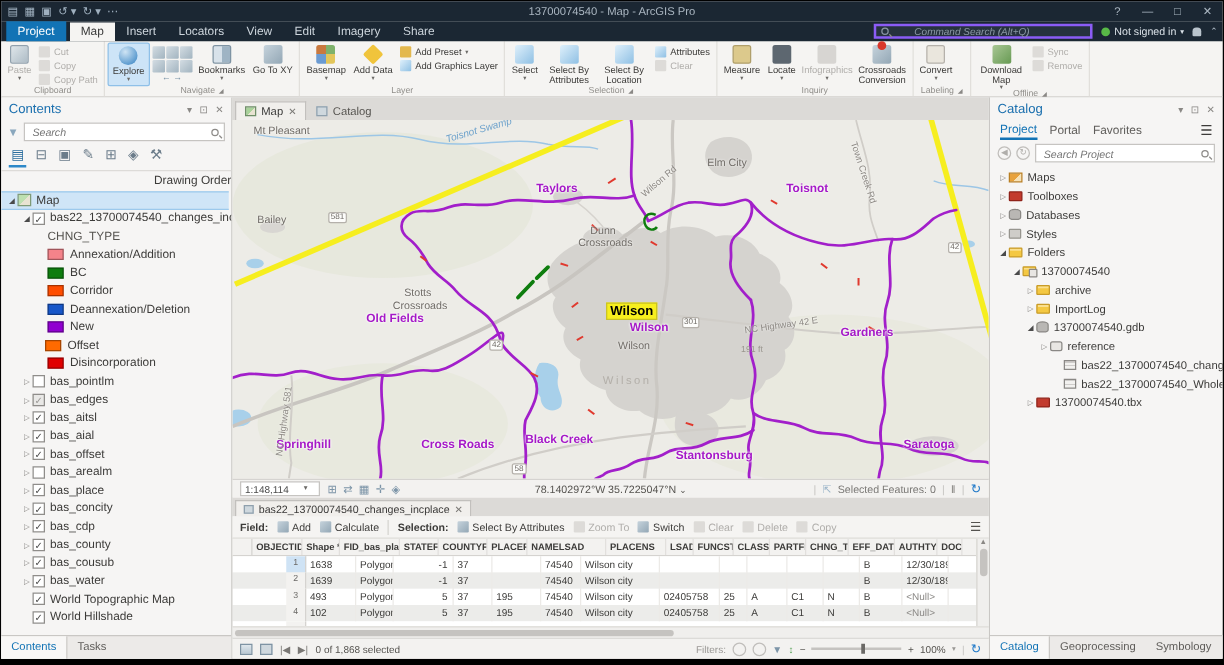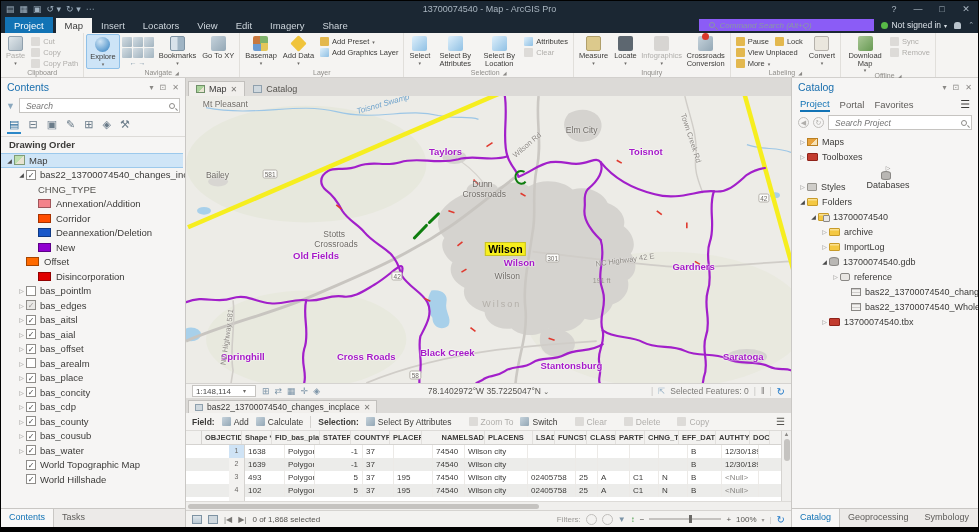--- a/index.html
+++ b/index.html
@@ -13,22 +13,22 @@
   .qat span{font-size:9px;color:#9fb0bf;}
   .win-title{position:absolute;left:0;right:0;text-align:center;color:#aab6c1;font-size:9px;pointer-events:none;}
   .winbtns{margin-left:auto;display:flex;z-index:2;}
   .winbtns div{width:24px;text-align:center;color:#aab6c1;font-size:9px;line-height:16px;}
   
   .ribbontabs{height:16px;background:#1b2733;display:flex;align-items:flex-end;flex:0 0 auto;position:relative;}
   .rtab{padding:2px 9px 1px;font-size:9.5px;color:#cdd5dc;line-height:12px;}
   .rtab.project{background:#1273b5;color:#fff;margin-left:4px;margin-right:3px;padding-top:3px;}
   .rtab.active{background:#f5f4f2;color:#3a3a3a;}
   .tabright{position:absolute;right:4px;top:1px;display:flex;align-items:center;gap:7px;height:14px;}
-  .cmdsearch{width:175px;height:12px;background:#26323e;border:6px solid #8b5cf6;color:#8a97a4;
-    font-size:8px;font-style:italic;display:flex;align-items:center;padding:0 4px;gap:4px;}
+  .cmdsearch{width:175px;height:12px;background:#26323e;border:2px solid #8b5cf6;color:#8a97a4;
+    font-size:8px;font-style:italic;display:flex;align-items:center;padding:0 4px;gap:20px;}
   .signin{color:#dbe2e8;font-size:8.5px;display:flex;align-items:center;gap:3px;}
   .greenman{width:7px;height:7px;border-radius:50%;background:#58b947;}
   .bell{width:7px;height:7px;border-radius:3px 3px 1px 1px;background:#b9c3cc;}
   
   .ribbon{height:45px;background:#f5f4f2;border-bottom:1px solid #d2d0cd;display:flex;flex:0 0 auto;}
   .rgroup{display:flex;flex-direction:column;border-right:1px solid #e1dfdb;padding:1px 2px 0;}
   .ritems{flex:1;display:flex;align-items:stretch;}
   .rglabel{font-size:7px;color:#908e8a;text-align:center;padding:0 4px 1px;display:flex;align-items:flex-end;justify-content:center;gap:3px;}
   .launcher{font-size:5px;color:#8a8885;}
   .btnL{display:flex;flex-direction:column;align-items:center;padding:2px 3px 0;gap:1px;
@@ -69,21 +69,21 @@
   .searchrow{height:19px;display:flex;align-items:center;padding:0 5px;gap:4px;flex:0 0 auto;}
   .funnel{color:#8aa7bd;font-size:9px;}
   .sbox{flex:1;height:15px;background:#fff;border:1px solid #c6c4c1;display:flex;align-items:center;padding:0 4px;}
   .sbox input{border:0;outline:0;flex:1;font-size:8.5px;font-style:italic;color:#8d8b88;background:transparent;width:20px;font-family:"Liberation Sans",sans-serif;}
   .mag{width:6px;height:6px;border:1px solid #8d8b88;border-radius:50%;position:relative;flex:0 0 auto;}
   .mag::after{content:"";position:absolute;left:5px;top:5px;width:3px;height:1px;background:#8d8b88;transform:rotate(45deg);}
   .ctools{height:22px;display:flex;align-items:flex-start;gap:9px;padding:2px 8px 0;border-bottom:1px solid #dddbd8;flex:0 0 auto;}
   .ctool{font-size:11px;color:#6b7c8a;line-height:14px;position:relative;}
   .ctool.on{color:#2c6e9e;}
   .ctool.on::after{content:"";position:absolute;left:-2px;right:-2px;bottom:-3px;height:2px;background:#2c88c8;}
-  .dorder{height:15px;font-size:9.5px;font-weight:bold;color:#3c3b39;padding:2px 0 0 8px;flex:0 0 auto;}
+  .dorder{height:15px;font-size:9.5px;font-weight:normal;color:#3c3b39;padding:2px 0 0 8px;flex:0 0 auto;text-align:right;}
   .tree{flex:1;overflow:hidden;padding-top:1px;}
   .trow{display:flex;align-items:center;height:14.5px;font-size:9.5px;color:#3c3b39;white-space:nowrap;}
   .trow.selrow{background:#cfe5f7;border-top:1px solid #9cc9ec;border-bottom:1px solid #9cc9ec;margin-right:2px;}
   .exp{width:9px;font-size:6px;color:#8a8885;text-align:center;flex:0 0 auto;}
   .exp.open{color:#4a4a4a;}
   .cb{width:10px;height:10px;background:#fff;border:1px solid #8f8d8a;font-size:8px;line-height:9px;text-align:center;color:#4a4a4a;margin-right:4px;flex:0 0 auto;}
   .cb.dim{background:#e9e8e6;color:#9a9895;}
   .swatch{width:13px;height:9px;border:1px solid rgba(0,0,0,.35);margin-right:5px;flex:0 0 auto;}
   .mapicon{width:11px;height:10px;background:linear-gradient(135deg,#bde0b0 50%,#e8e3d2 50%);border:1px solid #7f9b77;margin-right:4px;flex:0 0 auto;}
   .bottabs{height:19px;border-top:1px solid #c9c7c4;display:flex;align-items:stretch;background:#eceae8;flex:0 0 auto;}
@@ -115,21 +115,21 @@
   .coords{position:absolute;left:0;right:0;text-align:center;pointer-events:none;color:#55534f;}
   .msright{margin-left:auto;display:flex;align-items:center;gap:5px;color:#7a7875;}
   .msright .refresh{color:#1e78c8;font-size:10px;}
   
   .tstrip{height:15px;background:#dcdad7;display:flex;align-items:flex-end;padding-left:2px;flex:0 0 auto;}
   .ttab{display:flex;align-items:center;gap:4px;background:#f1efec;border:1px solid #c2c0bd;border-bottom:0;font-size:8.5px;color:#3a3938;padding:1px 6px;}
   .ttabic{width:8px;height:7px;background:#cfd8de;border:1px solid #8fa0ad;}
   .ttoolbar{height:18px;background:#f5f4f2;border-bottom:1px solid #dddbd8;display:flex;align-items:center;font-size:8.5px;color:#3c3b39;padding:0 6px;gap:7px;flex:0 0 auto;}
   .ttoolbar b{font-size:8.5px;}
   .tbtn{display:flex;align-items:center;gap:3px;}
-  .tbtn.dis{color:#b0aeab;margin-left:10px;}
+  .tbtn.dis{color:#b0aeab;}
   .tsep{width:1px;height:12px;background:#d5d3d0;}
   .hamb{margin-left:auto;color:#55534f;font-size:10px;}
   .tablearea{flex:0 0 auto;display:flex;min-width:0;}
   .tgrid{flex:1;overflow:hidden;position:relative;}
   .thead{display:flex;height:14px;background:#f3f2f0;border-bottom:1px solid #d5d3d0;}
   .th{font-size:7.5px;font-weight:bold;color:#3c3b39;padding:2px 0 0 3px;border-right:1px solid #e2e0dd;overflow:hidden;white-space:nowrap;flex:0 0 auto;}
   .gut{width:16px;flex:0 0 auto;background:#f3f2f0;border-right:1px solid #d5d3d0;text-align:center;font-size:7px;color:#6b6966;}
   .trrow{display:flex;height:13px;background:#fff;padding-left:43px;}
   .trrow.alt{background:#ececea;}
   .trrow .gut{background:#f3f2f0;padding-top:2px;}
@@ -356,45 +356,20 @@
             <div class="ic ic-coordinate-conversion"></div>
             <div>Crossroads Conversion</div>
           </div>
         </div>
         <div class="rglabel">
           <span>Inquiry</span>
         </div>
       </div>
       <div class="rgroup">
         <div class="ritems">
-          <div class="btncol">
-            <div class="btnrow">
-              <div class="btnS">
-                <span class="icS ic-tag"></span>
-                <span>Pause</span>
-              </div>
-              <div class="btnS">
-                <span class="icS ic-tag"></span>
-                <span>Lock</span>
-              </div>
-            </div>
-            <div class="btnrow">
-              <div class="btnS">
-                <span class="icS ic-tag"></span>
-                <span>View Unplaced</span>
-              </div>
-            </div>
-            <div class="btnrow">
-              <div class="btnS">
-                <span class="icS ic-tag"></span>
-                <span>More</span>
-                <span class="caret">▾</span>
-              </div>
-            </div>
-          </div>
           <div class="btnL">
             <div class="ic ic-convert"></div>
             <div>Convert</div>
             <div class="caret">▾</div>
           </div>
         </div>
         <div class="rglabel">
           <span>Labeling</span>
           <span class="launcher">◢</span>
         </div>
@@ -467,34 +442,39 @@
             <span class="exp"> </span>
             <span style="color: rgb(85, 83, 79);">CHNG_TYPE</span>
           </div>
           <div class="trow" style="padding-left: 28px;">
             <span class="exp"> </span>
             <span class="swatch" style="background: rgb(244, 131, 138);"></span>
             <span>Annexation/Addition</span>
           </div>
           <div class="trow" style="padding-left: 28px;">
             <span class="exp"> </span>
+            <span class="swatch" style="background: rgb(14, 125, 14);"></span>
+            <span>BC</span>
+          </div>
+          <div class="trow" style="padding-left: 28px;">
+            <span class="exp"> </span>
             <span class="swatch" style="background: rgb(255, 77, 0);"></span>
             <span>Corridor</span>
           </div>
           <div class="trow" style="padding-left: 28px;">
             <span class="exp"> </span>
             <span class="swatch" style="background: rgb(24, 87, 201);"></span>
             <span>Deannexation/Deletion</span>
           </div>
           <div class="trow" style="padding-left: 28px;">
             <span class="exp"> </span>
             <span class="swatch" style="background: rgb(144, 0, 208);"></span>
             <span>New</span>
           </div>
-          <div class="trow" style="padding-left: 16px;">
+          <div class="trow" style="padding-left: 26px;">
             <span class="exp"> </span>
             <span class="swatch" style="background: rgb(255, 106, 0);"></span>
             <span>Offset</span>
           </div>
           <div class="trow" style="padding-left: 28px;">
             <span class="exp"> </span>
             <span class="swatch" style="background: rgb(224, 0, 0);"></span>
             <span>Disincorporation</span>
           </div>
           <div class="trow" style="padding-left: 16px;">
@@ -764,21 +744,21 @@
       <div class="tablearea">
         <div class="tgrid">
           <div class="thead" id="thead">
               <div class="gut"></div>
               <div class="th" style="width: 40px;">OBJECTID *</div>
               <div class="th" style="width: 30px;">Shape *</div>
               <div class="th" style="width: 48px;">FID_bas_place</div>
               <div class="th" style="width: 31px;">STATEFP</div>
               <div class="th" style="width: 39px;">COUNTYFP</div>
               <div class="th" style="width: 32px;">PLACEFP</div>
-              <div class="th" style="width: 63px; text-align: right;">NAMELSAD</div>
+              <div class="th" style="width: 63px;">NAMELSAD</div>
               <div class="th" style="width: 48px;">PLACENS</div>
               <div class="th" style="width: 22px;">LSAD</div>
               <div class="th" style="width: 32px;">FUNCSTAT</div>
               <div class="th" style="width: 29px;">CLASSFP</div>
               <div class="th" style="width: 29px;">PARTFLG</div>
               <div class="th" style="width: 34px;">CHNG_TYPE</div>
               <div class="th" style="width: 37px;">EFF_DATE</div>
               <div class="th" style="width: 34px;">AUTHTYPE</div>
               <div class="th" style="width: 20px;">DOCU</div>
             </div>
@@ -924,21 +904,21 @@
           <div class="crow" style="padding-left: 6px; align-items: center;">
             <span class="exp">▷</span>
             <span class="cicon ci-maps"></span>
             <span>Maps</span>
           </div>
           <div class="crow" style="padding-left: 6px;">
             <span class="exp">▷</span>
             <span class="cicon ci-toolbox"></span>
             <span>Toolboxes</span>
           </div>
-          <div class="crow" style="padding-left: 6px; flex-direction: column;">
+          <div class="crow" style="padding-left: 6px;">
             <span class="exp">▷</span>
             <span class="cicon ci-database"></span>
             <span>Databases</span>
           </div>
           <div class="crow" style="padding-left: 6px;">
             <span class="exp">▷</span>
             <span class="cicon ci-styles"></span>
             <span>Styles</span>
           </div>
           <div class="crow" style="padding-left: 6px;">

